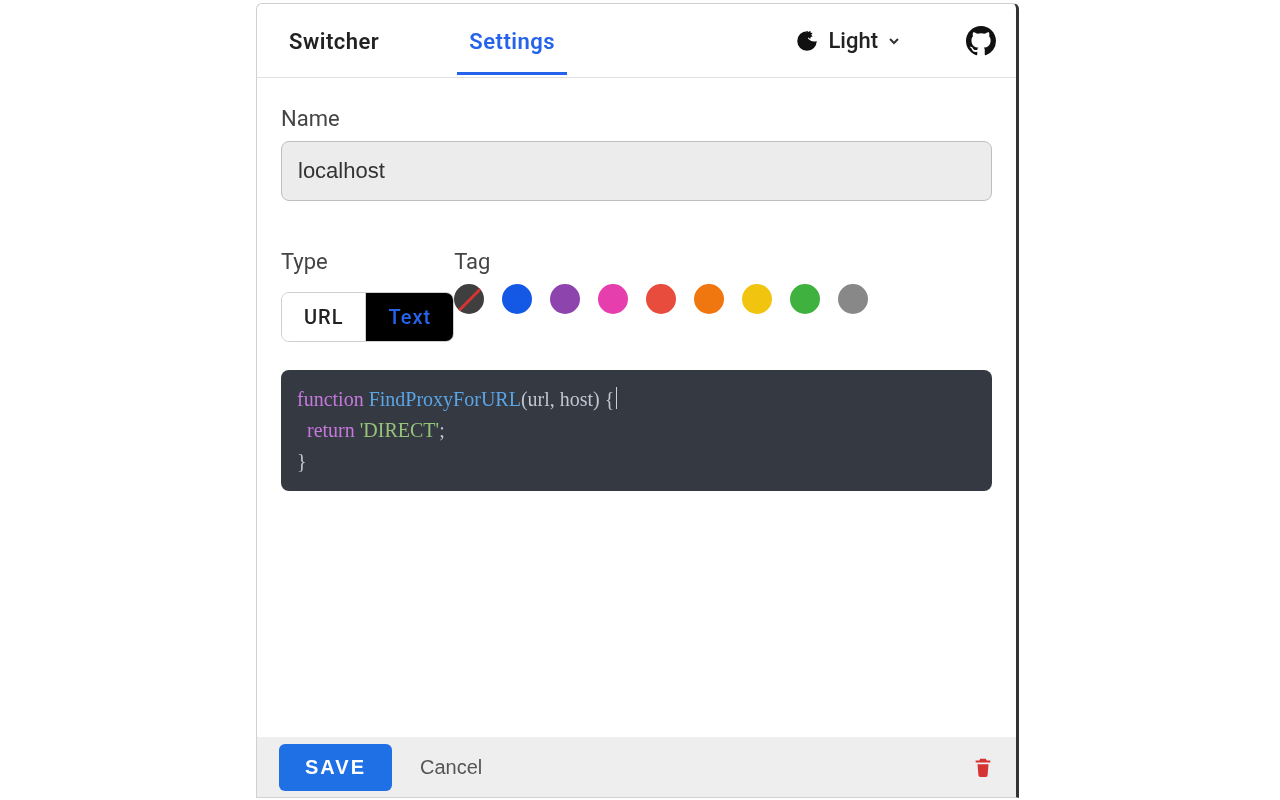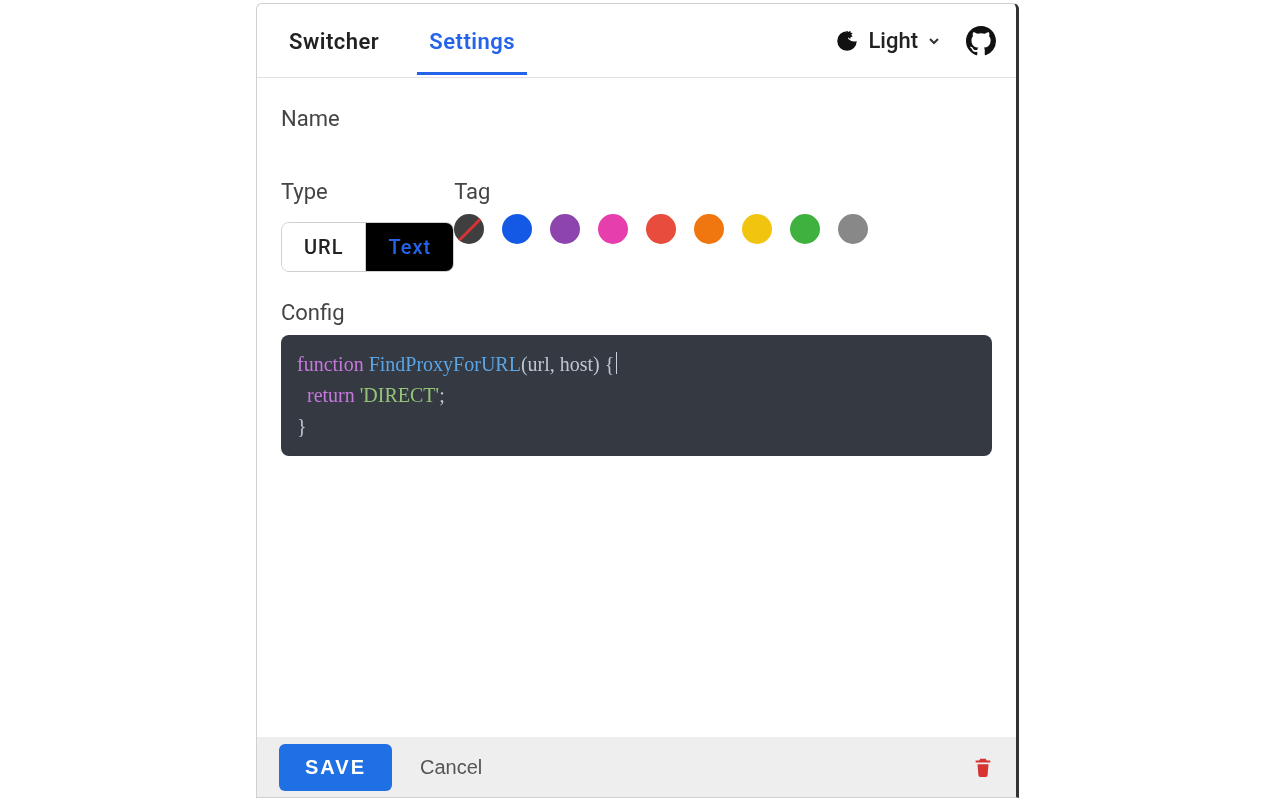--- a/index.html
+++ b/index.html
@@ -24,20 +24,21 @@
       border-top-right-radius: 6px;
       display: flex;
       flex-direction: column;
     }
     .topbar {
       display: flex;
       align-items: center;
       height: 74px;
       padding: 0 20px 0 20px;
       border-bottom: 1px solid #e0e0e0;
+      gap: 40px;
     }
     .tab {
       font-size: 22px;
       font-weight: 600;
       letter-spacing: 0.5px;
       padding: 22px 12px 20px 12px;
       cursor: pointer;
       color: #222;
     }
     .tab.active {
@@ -230,20 +231,21 @@
     </div>
     <svg class="github-icon-svg" viewBox="0 0 16 16" fill="#111">
       <path d="M8 0C3.58 0 0 3.58 0 8c0 3.54 2.29 6.53 5.47 7.59.4.07.55-.17.55-.38 0-.19-.01-.82-.01-1.49-2.01.37-2.53-.49-2.69-.94-.09-.23-.48-.94-.82-1.13-.28-.15-.68-.52-.01-.53.63-.01 1.08.58 1.23.82.72 1.21 1.87.87 2.33.66.07-.52.28-.87.51-1.07-1.78-.2-3.64-.89-3.64-3.95 0-.87.31-1.59.82-2.15-.08-.2-.36-1.02.08-2.12 0 0 .67-.21 2.2.82a7.54 7.54 0 0 1 2-.27c.68 0 1.36.09 2 .27 1.53-1.04 2.2-.82 2.2-.82.44 1.1.16 1.92.08 2.12.51.56.82 1.27.82 2.15 0 3.07-1.87 3.75-3.65 3.95.29.25.54.73.54 1.48 0 1.07-.01 1.93-.01 2.2 0 .21.15.46.55.38A8.01 8.01 0 0 0 16 8c0-4.42-3.58-8-8-8z"></path>
     </svg>
   </div>
 
   <div class="content">
 
     <div>
       <div class="field-label">Name</div>
+      <input class="name-input" type="text" value="localhost" style="">
     </div>
 
     <div class="row-type-tag">
       <div class="type-section">
         <div class="field-label">Type</div>
         <div class="type-toggle">
           <div class="type-option">URL</div>
           <div class="type-option selected">Text</div>
         </div>
       </div>
@@ -258,21 +260,20 @@
             <div class="tag-swatch" style="background: rgb(231, 76, 60);"></div>
             <div class="tag-swatch" style="background: rgb(240, 118, 15);"></div>
             <div class="tag-swatch" style="background: rgb(241, 196, 15);"></div>
             <div class="tag-swatch" style="background: rgb(63, 177, 63);"></div>
             <div class="tag-swatch" style="background: rgb(136, 136, 136);"></div>
           </div>
       </div>
     </div>
 
     <div class="config-section">
-      <div class="field-label">Config</div>
       <div class="code-editor"><span class="tok-kw">function</span> <span class="tok-fn">FindProxyForURL</span><span class="tok-param">(url, host)</span><span class="tok-punc"> {</span><span class="cursor-bar"></span>
   <span class="tok-kw">return</span> <span class="tok-str">'DIRECT'</span><span class="tok-punc">;</span>
 <span class="tok-punc">}</span></div>
     </div>
   </div>
 
   <div class="footer">
     <button class="save-btn">SAVE</button>
     <button class="cancel-btn">Cancel</button>
     <div class="footer-spacer"></div>

